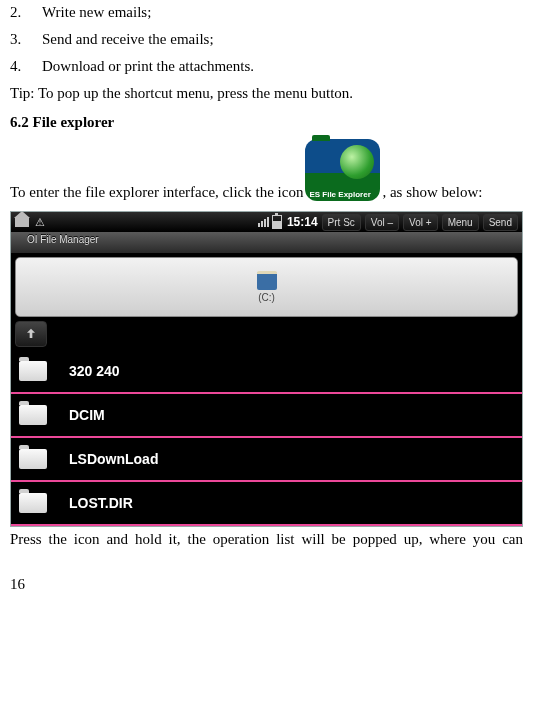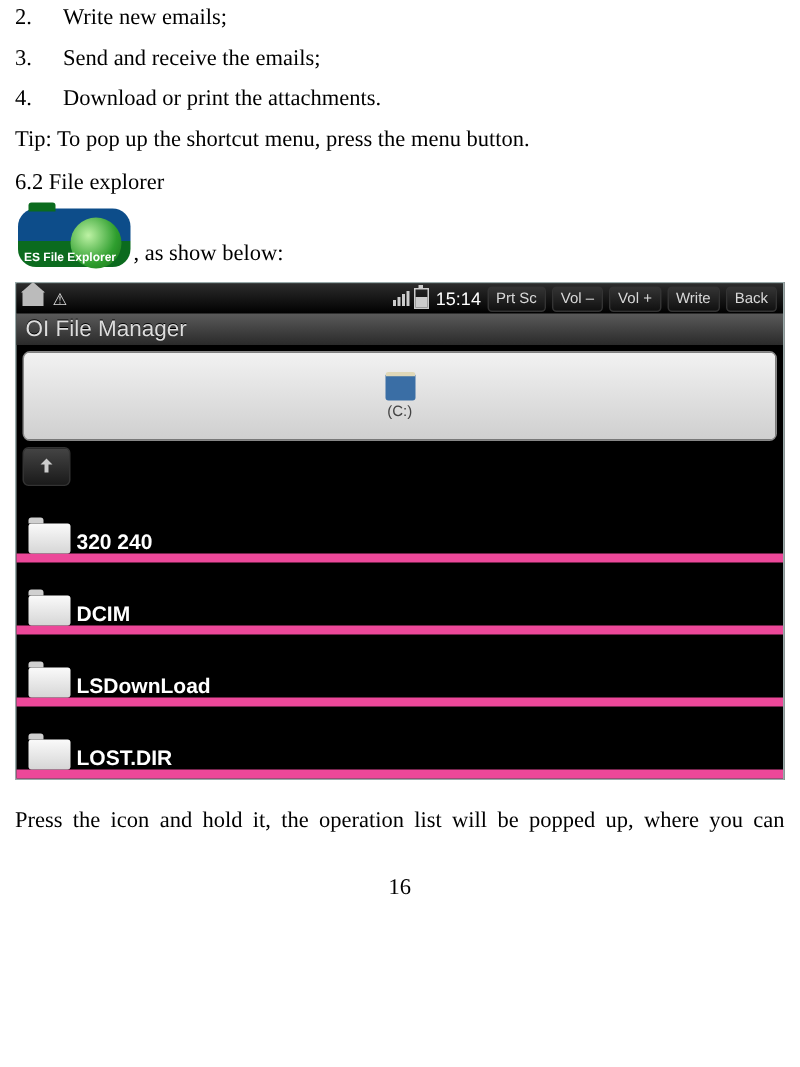--- a/index.html
+++ b/index.html
@@ -1,53 +1,53 @@
 <!DOCTYPE html>
 <html><head>
 <meta charset="utf-8">
 <style>
   body{margin:0;padding:0;background:#fff;font-family:"Times New Roman",serif;width:533px;color:#000;font-size:15px}
   .page{padding:4px 10px 20px}
   .list-row{display:flex;margin-bottom:10px}
   .list-num{width:32px;flex:0 0 32px}
-  .section-hdr{font-weight:400;margin:10px 0 8px}
+  .section-hdr{font-weight:700;margin:10px 0 8px}
   .icon-line{display:flex;align-items:flex-end;flex-wrap:wrap;margin:6px 0 10px}
-  .es-icon{width:75px;height:39px;background:linear-gradient(180deg,#0d4d8a 0 55%,#0b6b1e 55%);border-radius:12px;position:relative;margin:0 2px}
+  .es-icon{width:75px;height:62px;background:linear-gradient(180deg,#0d4d8a 0 55%,#0b6b1e 55%);border-radius:12px;position:relative;margin:0 2px}
   .es-icon .tab{position:absolute;top:-4px;left:7px;width:18px;height:6px;background:#0b6b1e;border-radius:2px 2px 0 0}
   .es-icon .circle{position:absolute;right:6px;top:6px;width:34px;height:34px;border-radius:50%;background:radial-gradient(circle at 35% 35%,#bdf2a4,#2e9e2e 60%,#176b17)}
   .es-icon .lbl{position:absolute;left:4px;bottom:2px;font-size:8px;color:#fff;font-family:Arial,sans-serif;font-weight:600}
   .shot{border:1px solid #9aa;margin-top:4px;background:#000;font-family:Arial,sans-serif}
   .sb{height:20px;display:flex;align-items:center;justify-content:space-between;background:linear-gradient(#2c2c2c,#000);padding:0 4px}
   .sb-l{display:flex;align-items:center;gap:6px}
   .home-icon{width:14px;height:10px;position:relative;background:#bbb}
   .home-icon::before{content:"";position:absolute;top:-6px;left:-1px;border-left:8px solid transparent;border-right:8px solid transparent;border-bottom:7px solid #bbb}
   .warn{color:#ddd;font-size:11px}
   .sb-r{display:flex;align-items:center;gap:2px}
-  .time{color:#fff;font-weight:400;font-size:12px;margin-left:3px}
+  .time{color:#fff;font-weight:700;font-size:12px;margin-left:3px}
   .sig{display:flex;align-items:flex-end;gap:1px;margin-right:1px}
   .sig span{display:block;width:2px;background:#ccc}
   .sig span:nth-child(1){height:4px}.sig span:nth-child(2){height:6px}
   .sig span:nth-child(3){height:8px}.sig span:nth-child(4){height:10px}
   .bat{width:8px;height:12px;border:1px solid #ccc;position:relative}
   .bat::before{content:"";position:absolute;top:-3px;left:2px;width:3px;height:2px;background:#ccc}
   .bat::after{content:"";position:absolute;bottom:0;left:0;right:0;height:7px;background:#ccc}
   .topbtn{color:#d8d8d8;font-size:10px;padding:2px 5px;background:linear-gradient(#333,#111);border:1px solid #333;border-radius:3px;margin-left:2px}
-  .titlebar{height:17px;background:linear-gradient(#5a5a5a,#2a2a2a);color:#ddd;font-size:15px;padding:2px 6px;text-shadow:0 -1px 0 #000}
+  .titlebar{height:17px;background:linear-gradient(#5a5a5a,#2a2a2a);color:#ddd;font-size:10px;padding:2px 16px;text-shadow:0 -1px 0 #000}
   .drive{height:58px;background:linear-gradient(#f2f2f2,#cfcfcf);border:1px solid #888;border-radius:5px;margin:4px;display:flex;flex-direction:column;align-items:center;justify-content:center}
   .drive-icon{width:20px;height:16px;background:#3a6ea5;border-radius:2px;position:relative;border-top:3px solid #e0d8b8}
   .drive-lbl{font-size:10px;color:#444;margin-top:2px}
   .upbtn{width:30px;height:24px;background:linear-gradient(#444,#1a1a1a);border:1px solid #333;border-radius:4px;margin:3px 4px;display:flex;align-items:center;justify-content:center}
   .upbtn svg{width:16px;height:16px}
-  .fitem{height:42px;display:flex;align-items:flex-end;padding:0 8px;border-bottom:6px solid #ec4899;gap:4px}
+  .fitem{height:42px;display:flex;align-items:center;padding:0 8px;border-bottom:2px solid #ec4899;gap:22px}
   .folder{width:28px;height:20px;background:linear-gradient(#fafafa,#d6d6d6);border-radius:2px;position:relative}
   .folder::before{content:"";position:absolute;top:-4px;left:0;width:10px;height:4px;background:#d0d0d0;border-radius:2px 2px 0 0}
   .fname{color:#fff;font-size:14px;font-weight:600;text-shadow:0 1px 0 #000}
   .fitem.partial{height:22px;overflow:hidden}
-  .justify{text-align:justify;text-align-last:justify;margin-top:19px}
-  .pgnum{text-align:center;margin-top:28px}
+  .justify{text-align:justify;text-align-last:justify;margin-top:4px}
+  .pgnum{text-align:left;margin-top:28px}
 </style>
 </head>
 <body>
 
 <div class="page">
 
   <div class="list-row">
     <span class="list-num">2.</span>
     <span>Write new emails;</span>
   </div>
@@ -58,20 +58,21 @@
   <div class="list-row">
     <span class="list-num">4.</span>
     <span>Download or print the attachments.</span>
   </div>
 
   <div style="margin:0 0 12px">Tip: To pop up the shortcut menu, press the menu button.</div>
 
   <div class="section-hdr">6.2 File explorer</div>
 
   <div class="icon-line">
+    <span>To enter the file explorer interface, click the icon</span>
     <span class="es-icon">
       <span class="tab"></span>
         <span class="circle"></span>
       <span class="lbl">ES File Explorer</span>
     </span>
     <span>, as show below:</span>
   </div>
 
   <div class="shot">
     <div class="sb">
@@ -84,22 +85,22 @@
             <span></span>
             <span></span>
             <span></span>
             <span></span>
           </div>
         <div class="bat"></div>
         <span class="time">15:14</span>
         <span class="topbtn">Prt Sc</span>
         <span class="topbtn">Vol –</span>
         <span class="topbtn">Vol +</span>
-        <span class="topbtn">Write</span>
-        <span class="topbtn">Back</span>
+        <span class="topbtn">Menu</span>
+        <span class="topbtn">Send</span>
       </div>
     </div>
     <div class="titlebar">OI File Manager</div>
     <div class="drive">
       <div class="drive-icon"></div>
       <div class="drive-lbl">(C:)</div>
     </div>
     <div class="upbtn">
       <svg viewBox="0 0 24 24">
           <path fill="#ccc" d="M12 4l-6 6h4v8h4v-8h4z"></path>

